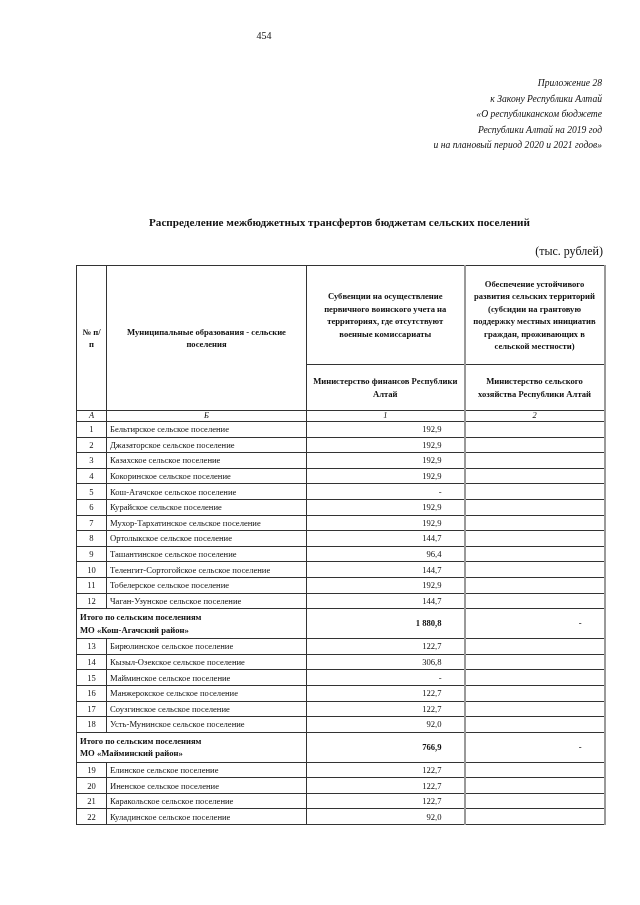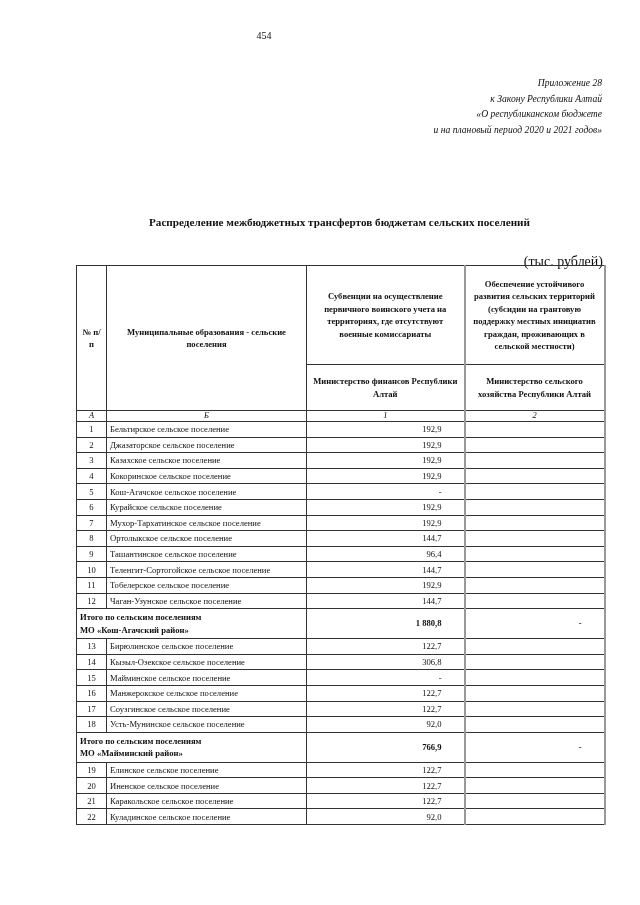--- a/index.html
+++ b/index.html
@@ -2,21 +2,21 @@
 <html><head>
 <meta charset="utf-8">
 <style>
   html, body { margin: 0; padding: 0; background: #ffffff; }
   body { width: 640px; height: 905px; position: relative; overflow: hidden;
          font-family: "Liberation Serif", "DejaVu Serif", serif; color: #111; }
   .page-number { position: absolute; top: 30px; left: 0; width: 528px; text-align: center; font-size: 10px; }
   .appendix { position: absolute; top: 75px; right: 38px; text-align: right; font-size: 9.6px; line-height: 15.6px; font-style: italic; }
   .title { position: absolute; top: 215px; left: 76px; width: 527px; text-align: center;
            font-weight: bold; font-size: 11.2px; line-height: 14px; }
-  .units { position: absolute; top: 254px; right: 37px; font-size: 14px; }
+  .units { position: absolute; top: 244px; right: 37px; font-size: 12px; }
   table.grid { position: absolute; top: 265px; left: 76px; width: 528px; border-collapse: collapse;
                table-layout: fixed; font-size: 8.6px; }
   table.grid td { border: 1px solid #333; padding: 0 3px; vertical-align: middle; }
   table.grid td.num { text-align: center; }
   table.grid td.val { text-align: right; padding-right: 22px; padding-left: 8px; }
   table.grid td.c2 { border-left: 2px solid #999; border-right: 2px solid #999; }
   table.grid td.hdr { font-weight: bold; text-align: center; line-height: 12.4px; font-size: 8.6px; }
   table.grid tr.idx td { font-style: italic; text-align: center; height: 10px; line-height: 10px; font-size: 8.4px; }
   table.grid tr.row td { height: 14.6px; line-height: 14px; }
   table.grid tr.total td { height: 29px; font-weight: bold; line-height: 12.4px; }
@@ -25,20 +25,21 @@
 </style>
 </head>
 <body>
 
 <div class="page-number">454</div>
 
 <div class="appendix">
   <div>Приложение 28</div>
   <div>к Закону Республики Алтай</div>
   <div>«О республиканском бюджете</div>
+  <div>Республики Алтай на 2019 год</div>
   <div>и на плановый период 2020 и 2021 годов»</div>
 </div>
 
 <div class="title">
   <div>Распределение межбюджетных трансфертов бюджетам сельских поселений</div>
 </div>
 
 <div class="units">(тыс. рублей)</div>
 
 <table class="grid">

